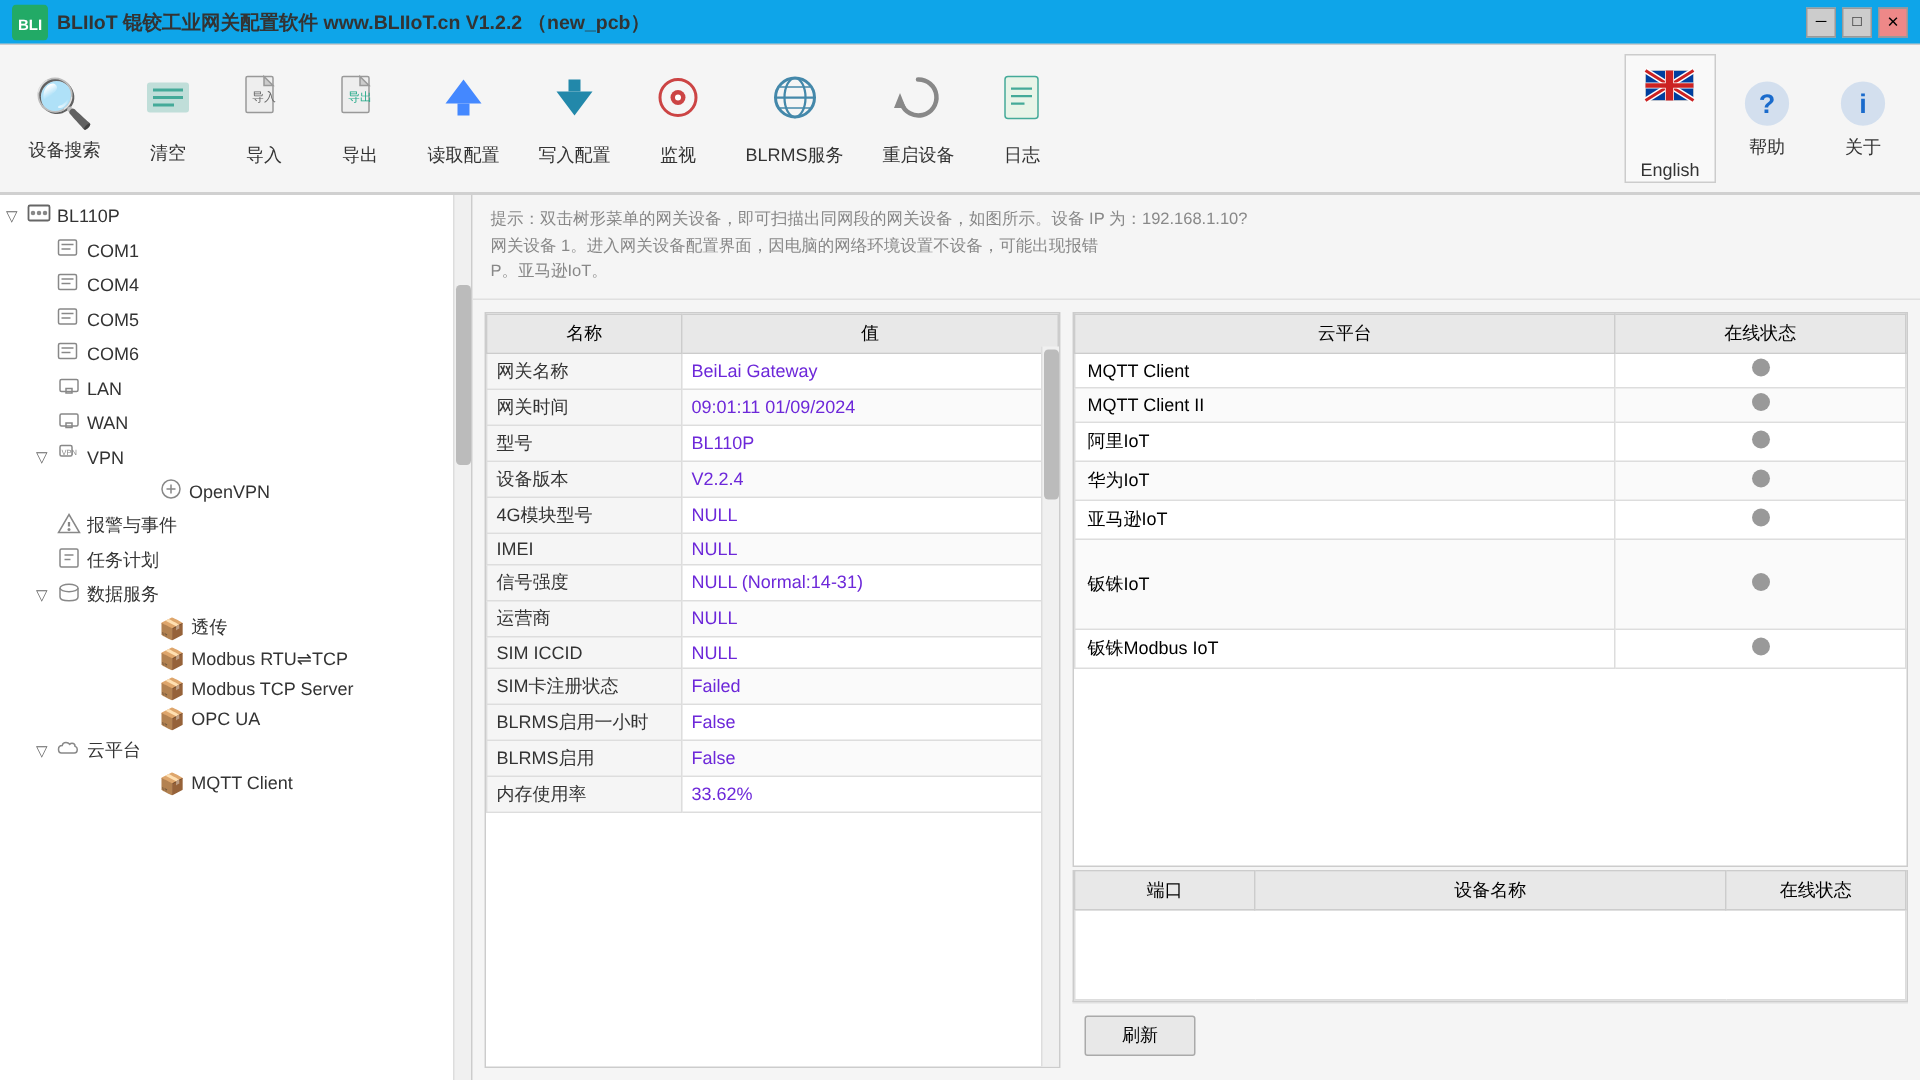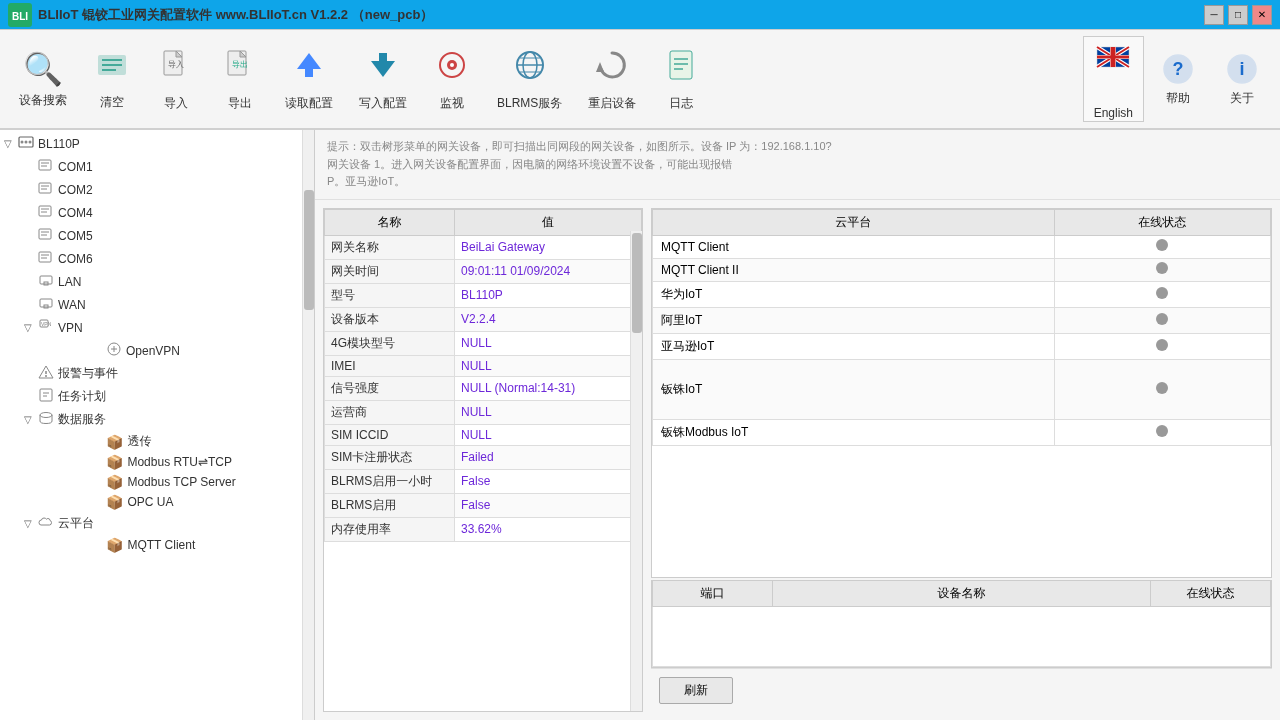--- a/index.html
+++ b/index.html
@@ -31,21 +31,21 @@
     .tree-node .node-label { font-size: 12px; color: #333; }
     .tree-child { padding-left: 20px; }
 
     
     .content { flex: 1; background: #f5f5f5; overflow: hidden; display: flex; flex-direction: column; }
     .content-header { padding: 8px 12px; background: #f5f5f5; font-size: 12px; color: #666; border-bottom: 1px solid #e0e0e0; line-height: 1.6; }
     
     .content-body { display: flex; flex: 1; padding: 8px; gap: 8px; overflow: hidden; }
     
     
-    .left-panel { display: flex; flex-direction: column; width: 320px; border: 1px solid #ccc; background: #fff; position: relative; }
+    .left-panel { display: flex; flex-direction: column; width: 384px; border: 1px solid #ccc; background: #fff; position: relative; }
     .table-wrapper { flex: 1; overflow-y: auto; }
     table { width: 100%; border-collapse: collapse; }
     table th { background: #e8e8e8; border: 1px solid #ccc; padding: 4px 6px; text-align: center; font-size: 12px; font-weight: normal; }
     table td { border: 1px solid #ddd; padding: 3px 6px; font-size: 12px; }
     table tr:nth-child(even) { background: #fafafa; }
     .td-name { background: #f5f5f5; color: #333; width: 130px; }
     .td-val { color: #6d28d9; }
     
     .status-dot { width: 12px; height: 12px; border-radius: 50%; background: #888; display: inline-block; }
     .status-dot.gray { background: #999; }
@@ -227,31 +227,20 @@
         <div class="tree-node">
           <span class="toggle"></span>
           <span class="node-icon">
             <svg width="16" height="16" viewBox="0 0 16 16">
                 <rect x="1" y="3" width="12" height="10" rx="1" fill="none" stroke="#888" stroke-width="1"></rect>
                 <line x1="3" y1="6" x2="11" y2="6" stroke="#888"></line>
                 <line x1="3" y1="9" x2="9" y2="9" stroke="#888"></line>
               </svg>
           </span>
           <span class="node-label">COM1</span>
-        </div>
-        <div class="tree-node">
-          <span class="toggle"></span>
-          <span class="node-icon">
-            <svg width="16" height="16" viewBox="0 0 16 16">
-                <rect x="1" y="3" width="12" height="10" rx="1" fill="none" stroke="#888" stroke-width="1"></rect>
-                <line x1="3" y1="6" x2="11" y2="6" stroke="#888"></line>
-                <line x1="3" y1="9" x2="9" y2="9" stroke="#888"></line>
-              </svg>
-          </span>
-          <span class="node-label">COM2</span>
         </div>
         <div class="tree-node">
           <span class="toggle"></span>
           <span class="node-icon">
             <svg width="16" height="16" viewBox="0 0 16 16">
                 <rect x="1" y="3" width="12" height="10" rx="1" fill="none" stroke="#888" stroke-width="1"></rect>
                 <line x1="3" y1="6" x2="11" y2="6" stroke="#888"></line>
                 <line x1="3" y1="9" x2="9" y2="9" stroke="#888"></line>
               </svg>
           </span>
@@ -496,25 +485,25 @@
             <tbody id="cloud-tbody">
             <tr>
                   <td style="padding:4px 8px;">MQTT Client</td>
                   <td style="text-align:center;"><span class="status-dot gray"></span></td>
                 </tr>
                 <tr>
                   <td style="padding:4px 8px;">MQTT Client II</td>
                   <td style="text-align:center;"><span class="status-dot gray"></span></td>
                 </tr>
                 <tr>
+                  <td style="padding:4px 8px;">阿里IoT</td>
+                  <td style="text-align:center;"><span class="status-dot gray"></span></td>
+                </tr>
+                <tr>
                   <td style="padding:4px 8px;">华为IoT</td>
-                  <td style="text-align:center;"><span class="status-dot gray"></span></td>
-                </tr>
-                <tr>
-                  <td style="padding:4px 8px;">阿里IoT</td>
                   <td style="text-align:center;"><span class="status-dot gray"></span></td>
                 </tr>
                 <tr>
                   <td style="padding:4px 8px;">亚马逊IoT</td>
                   <td style="text-align:center;"><span class="status-dot gray"></span></td>
                 </tr>
                 <tr>
                   <td style="padding:21px 8px;">钣铢IoT</td>
                   <td style="text-align:center;"><span class="status-dot gray"></span></td>
                 </tr>

